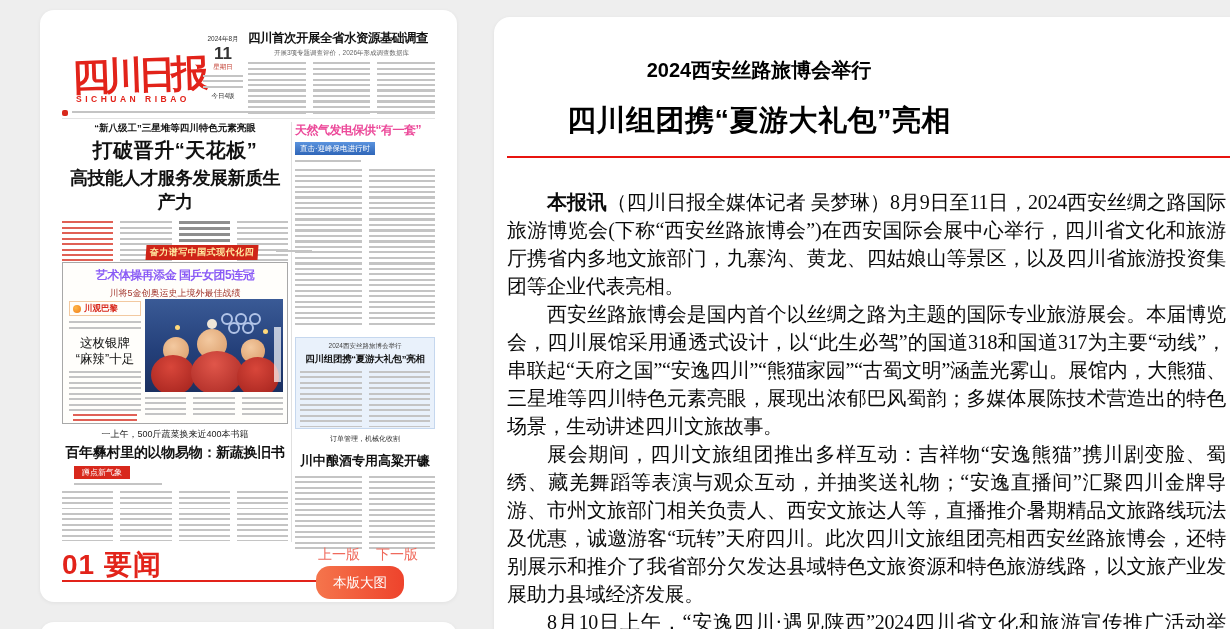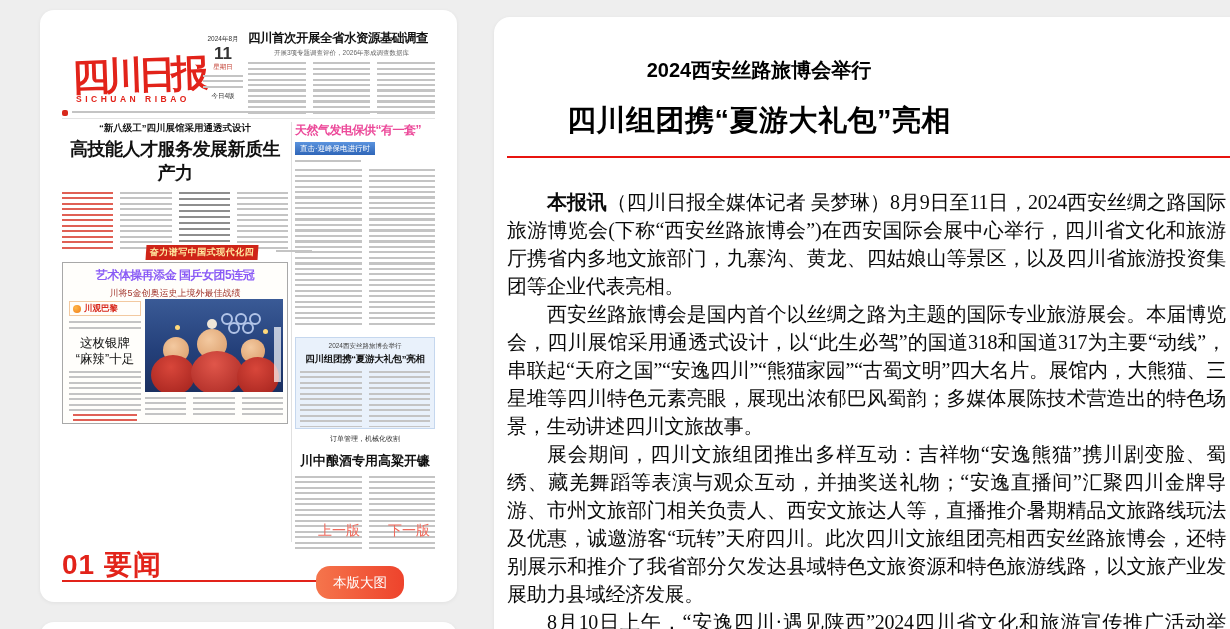--- a/index.html
+++ b/index.html
@@ -121,22 +121,22 @@
   .sorghum .kick { font-size:7px; text-align:center; color:#333; }
   .sorghum h2 { font-size:13px; font-weight:bold; text-align:center; margin-top:8px;
                 white-space:nowrap; color:#111; }
   .sorghum .cols { margin-top:6px; height:74px; }
 
   
   .page-label { position:absolute; left:22px; top:536px; font-size:28px;
                 font-weight:600; color:#e2231a; letter-spacing:1px; }
   .page-rule  { position:absolute; left:22px; top:570px; width:256px; height:2px;
                 background:#e2231a; }
-  .nav-links { position:absolute; left:278px; top:512px; width:120px;
-               font-size:14px; color:#ef6a5c; display:flex; gap:28px; }
+  .nav-links { position:absolute; left:278px; top:536px; width:120px;
+               font-size:14px; color:#ef6a5c; display:flex; gap:16px; }
   .nav-links span { cursor:pointer; }
   .big-btn { position:absolute; left:276px; top:556px; width:88px; height:33px;
              border-radius:14px; border:none; cursor:pointer;
              background:linear-gradient(90deg,#f5754c,#ee432c);
              color:#fff; font-size:13.5px; text-align:center; line-height:27px; }
 
   
   #right-card { left:494px; top:17px; width:746px; height:622px;
                 border-radius:16px 0 0 0; }
   .art-head { margin:40px 0 0 0; width:530px; text-align:center; color:#000; }
@@ -179,21 +179,22 @@
     </div>
 
     <div class="abs publine">
       <span class="seal"></span>
       <div class="sim"></div>
     </div>
 
     <div class="abs vrule"></div>
 
     <div class="abs leadart">
-      <div class="kick">“新八级工”四川展馆采用通透式设计</div>
+      <div class="kick">“新八级工”三星堆等四川特色元素亮眼</div>
+      <h1>打破晋升“天花板”</h1>
       <h2>高技能人才服务发展新质生产力</h2>
       <div class="cols">
         <div class="sim-red"></div>
         <div class="sim"></div>
         <div class="sim-dark"></div>
         <div class="sim"></div>
       </div>
     </div>
 
     <div class="abs banner">奋力谱写中国式现代化四川新篇章</div>
@@ -231,20 +232,32 @@
         <span class="blob" style="left:118px;top:30px;width:5px;height:5px;background:#ffd97a"></span>
         <span class="photo-cap"></span>
       </div>
       <div class="in oly-cols cols">
         <div class="sim"></div>
         <div class="sim"></div>
         <div class="sim"></div>
       </div>
     </div>
 
+    <div class="abs barter">
+      <div class="kick">一上午，500斤蔬菜换来近400本书籍</div>
+      <h2>百年彝村里的以物易物：新蔬换旧书</h2>
+      <div class="dz-badge">蹲点新气象</div>
+      <div class="byline sim"></div>
+      <div class="cols">
+        <div class="sim"></div>
+        <div class="sim"></div>
+        <div class="sim"></div>
+        <div class="sim"></div>
+      </div>
+    </div>
 
     <div class="abs gas">
       <h2>天然气发电保供“有一套”</h2>
       <div class="gas-badge">直击·迎峰保电进行时</div>
       <div class="byline sim"></div>
       <div class="cols">
         <div class="sim"></div>
         <div class="sim"></div>
       </div>
     </div>
@@ -281,17 +294,17 @@
 
 <div id="right-card" class="card">
   <div class="art-head">
     <div class="art-kicker">2024西安丝路旅博会举行</div>
     <div class="art-title">四川组团携“夏游大礼包”亮相</div>
   </div>
   <div class="art-rule"></div>
 
   <div class="art-body">
     <p class="para"><b>本报讯</b><span>（四川日报全媒体记者 吴梦琳）8月9日至11日，2024西安丝绸之路国际旅游博览会(下称“西安丝路旅博会”)在西安国际会展中心举行，四川省文化和旅游厅携省内多地文旅部门，九寨沟、黄龙、四姑娘山等景区，以及四川省旅游投资集团等企业代表亮相。</span></p>
-    <p class="para"><span>西安丝路旅博会是国内首个以丝绸之路为主题的国际专业旅游展会。本届博览会，四川展馆采用通透式设计，以“此生必驾”的国道318和国道317为主要“动线”，串联起“天府之国”“安逸四川”“熊猫家园”“古蜀文明”四大名片。展馆内，大熊猫、三星堆等四川特色元素亮眼，展现出浓郁巴风蜀韵；多媒体展陈技术营造出的特色场景，生动讲述四川文旅故事。</span></p>
+    <p class="para"><span>西安丝路旅博会是国内首个以丝绸之路为主题的国际专业旅游展会。本届博览会，四川展馆采用通透式设计，以“此生必驾”的国道318和国道317为主要“动线”，串联起“天府之国”“安逸四川”“熊猫家园”“古蜀文明”涵盖光雾山。展馆内，大熊猫、三星堆等四川特色元素亮眼，展现出浓郁巴风蜀韵；多媒体展陈技术营造出的特色场景，生动讲述四川文旅故事。</span></p>
     <p class="para"><span>展会期间，四川文旅组团推出多样互动：吉祥物“安逸熊猫”携川剧变脸、蜀绣、藏羌舞蹈等表演与观众互动，并抽奖送礼物；“安逸直播间”汇聚四川金牌导游、市州文旅部门相关负责人、西安文旅达人等，直播推介暑期精品文旅路线玩法及优惠，诚邀游客“玩转”天府四川。此次四川文旅组团亮相西安丝路旅博会，还特别展示和推介了我省部分欠发达县域特色文旅资源和特色旅游线路，以文旅产业发展助力县域经济发展。</span></p>
     <p class="para"><span>8月10日上午，“安逸四川·遇见陕西”2024四川省文化和旅游宣传推广活动举行。四川文旅推介官热情推介四川避暑、研学、游园、美食等特色玩法，涵盖光雾山、成都世园会等景点。同时，四川多地通过发放文旅消费券、推出门票减免等优惠措施，进一步推动暑期旅游热潮。</span></p>
   </div>
 </div>
 
 </body></html>

